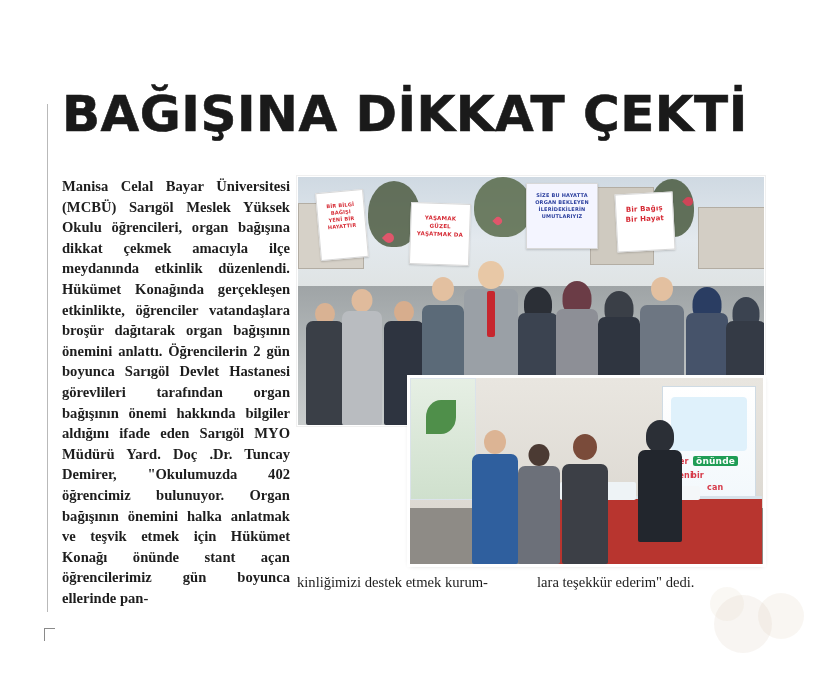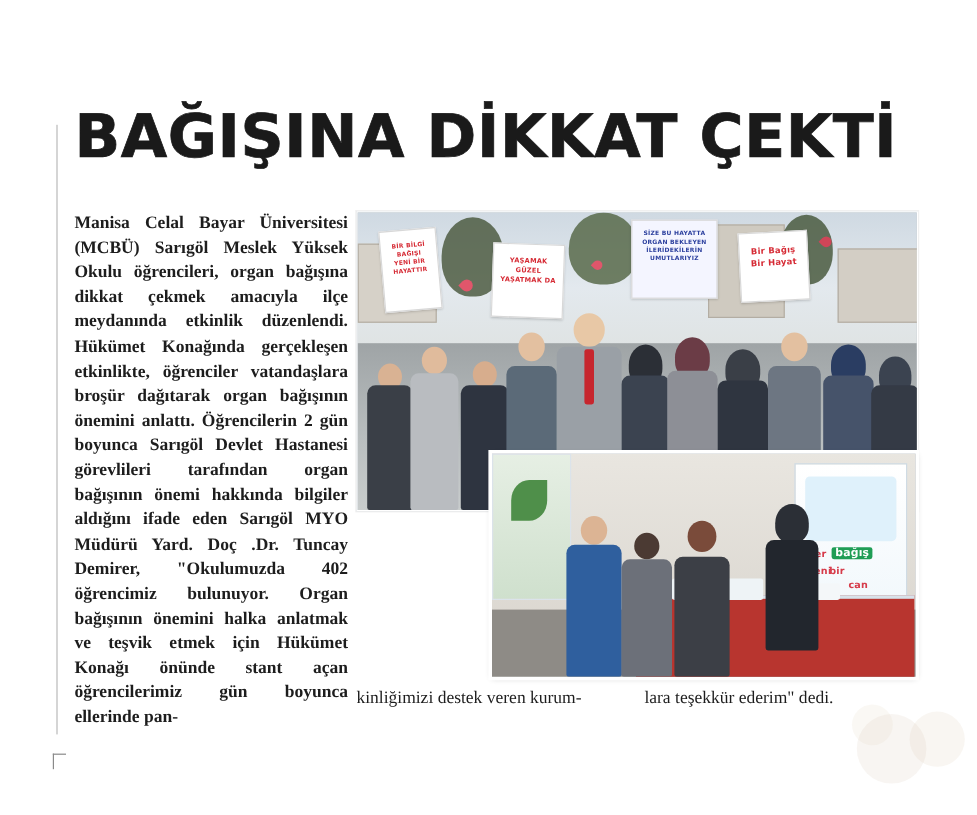--- a/index.html
+++ b/index.html
@@ -305,21 +305,21 @@
   <div class="photo" id="photo-inset">
     <div class="p2-wall"></div>
     <div class="p2-floor"></div>
 
     <div class="p2-banner" style="left:0px; top:0px; width:64px; height:120px; background:linear-gradient(#e6efe4,#cfe0cd);"></div>
     <div class="chip" style="left:16px; top:22px; width:30px; height:34px; background:#4f8f4a; border-radius:50% 0 50% 0;"></div>
 
     <div class="p2-roll" style="left:252px; top:8px; width:92px; height:150px;">
       <div style="position:absolute; left:8px; top:10px; width:76px; height:54px; background:#dff1fb; border-radius:4px;"></div>
       <div class="tinytext" style="position:absolute; left:10px; top:70px; font-size:8px; font-weight:bold; color:#d63b4a;">her</div>
-      <div class="tinytext" style="position:absolute; left:30px; top:69px; font-size:9px; font-weight:bold; color:#1f9d55; background:#1f9d55; color:#ffffff; padding:0 3px; border-radius:2px;">bağış</div>
+      <div class="tinytext" style="position:absolute; left:30px; top:69px; font-size:9px; font-weight:bold; color:#1f9d55; background:#1f9d55; color:#ffffff; padding:0 3px; border-radius:2px;">önünde</div>
       <div class="tinytext" style="position:absolute; left:10px; top:84px; font-size:8px; font-weight:bold; color:#d63b4a;">yeni</div>
       <div class="tinytext" style="position:absolute; left:28px; top:84px; font-size:8px; font-weight:bold; color:#d63b4a;">bir</div>
       <div class="tinytext" style="position:absolute; left:44px; top:96px; font-size:8px; font-weight:bold; color:#d63b4a;">can</div>
     </div>
 
     <div class="p2-table" style="left:120px; top:118px; width:232px; height:68px;"></div>
     <div class="chip" style="left:150px; top:104px; width:76px; height:18px; background:#eef3f6; border-radius:2px;"></div>
     <div class="chip" style="left:236px; top:108px; width:54px; height:14px; background:#f4f7f9; border-radius:2px;"></div>
 
     <div class="person" style="left:62px; width:46px; height:150px; bottom:0;">
@@ -335,20 +335,20 @@
       <div class="body" style="height:100px; background:#3c3f46;"></div>
     </div>
     <div class="person" style="left:228px; width:44px; height:120px; bottom:22px;">
       <div class="head" style="width:21px; height:23px; top:0px; background:#dcb494;"></div>
       <div class="scarf" style="top:-2px; width:28px; height:32px; background:#2b2f36;"></div>
       <div class="body" style="height:92px; background:#22262d;"></div>
     </div>
   </div>
 
   <div class="col" id="col3">
-    <p>kinliğimizi destek veren kurum-</p>
+    <p>kinliğimizi destek etmek kurum-</p>
   </div>
 
   <div class="col" id="col4">
     <p>lara teşekkür ederim" dedi.</p>
   </div>
 
 </div>
 
 </body></html>

